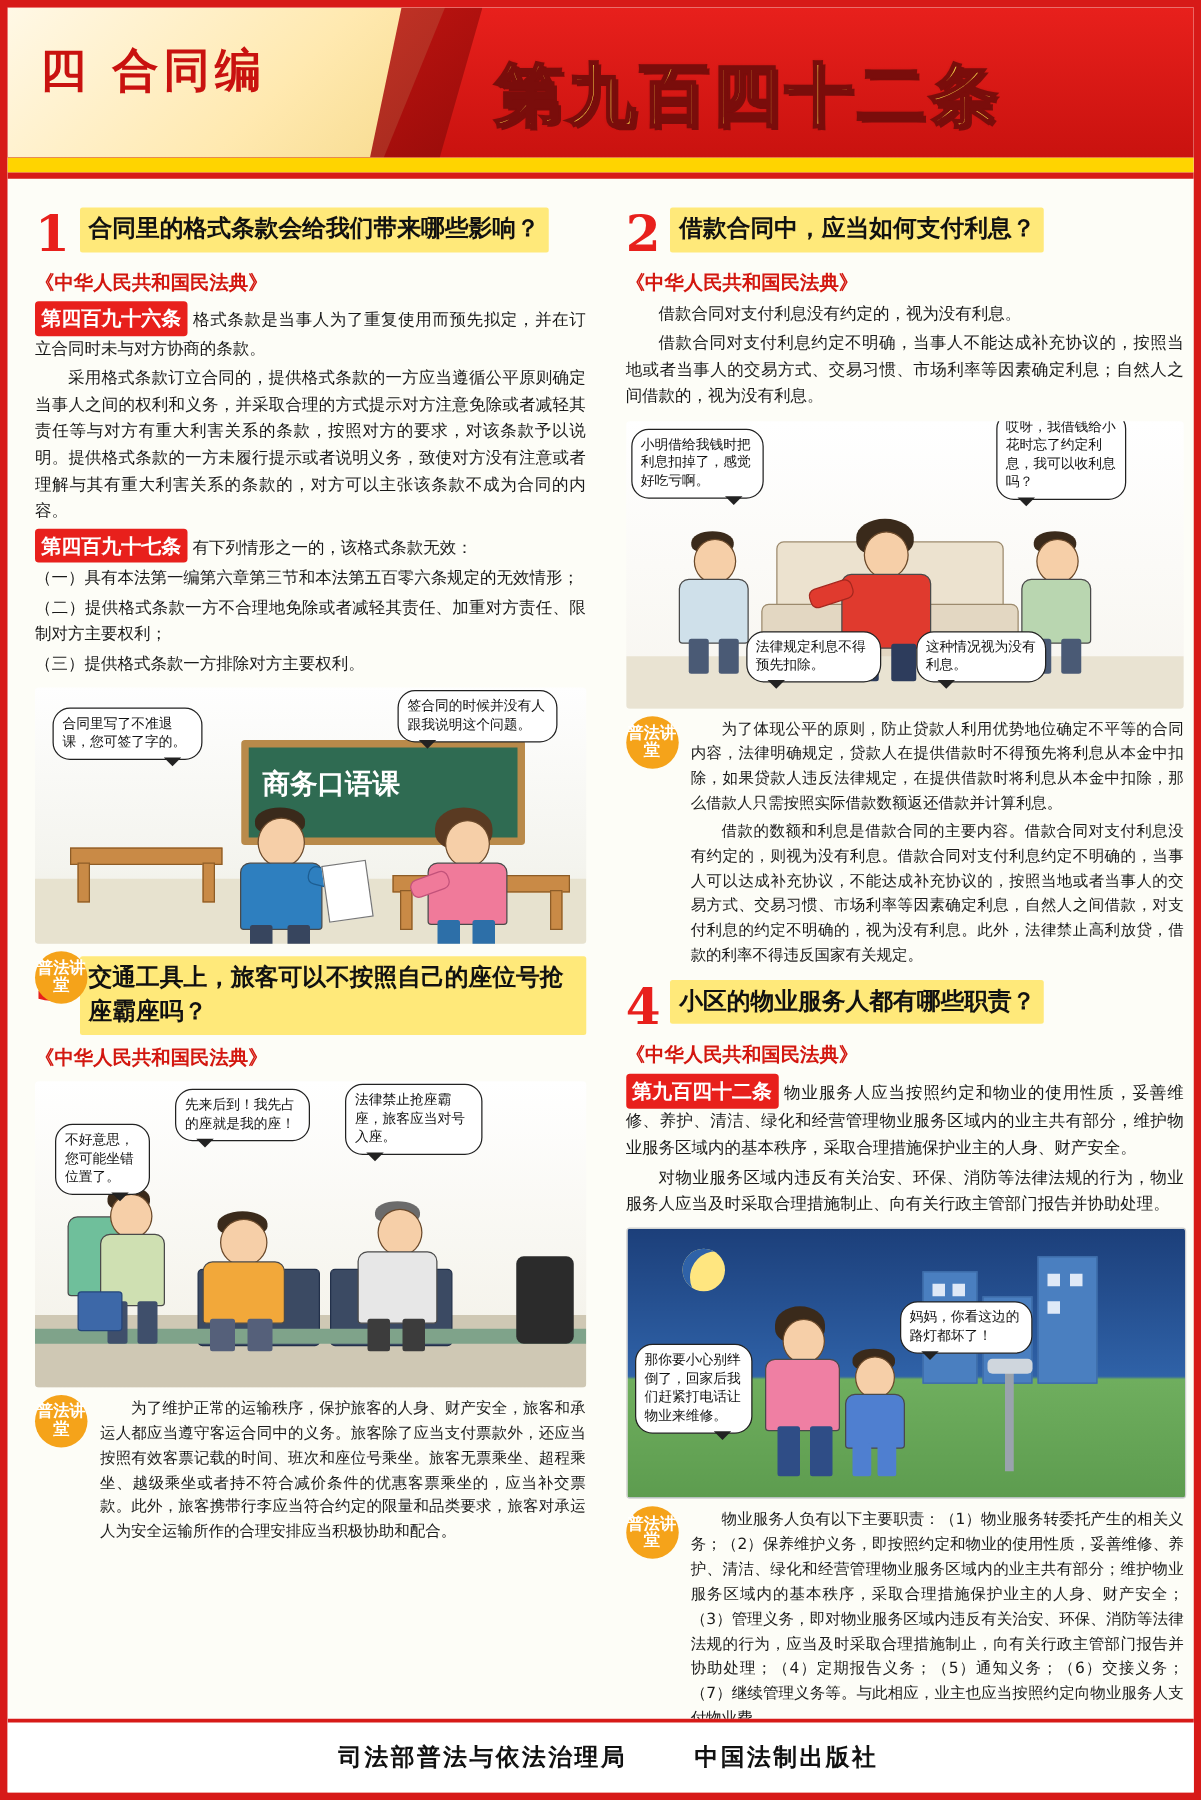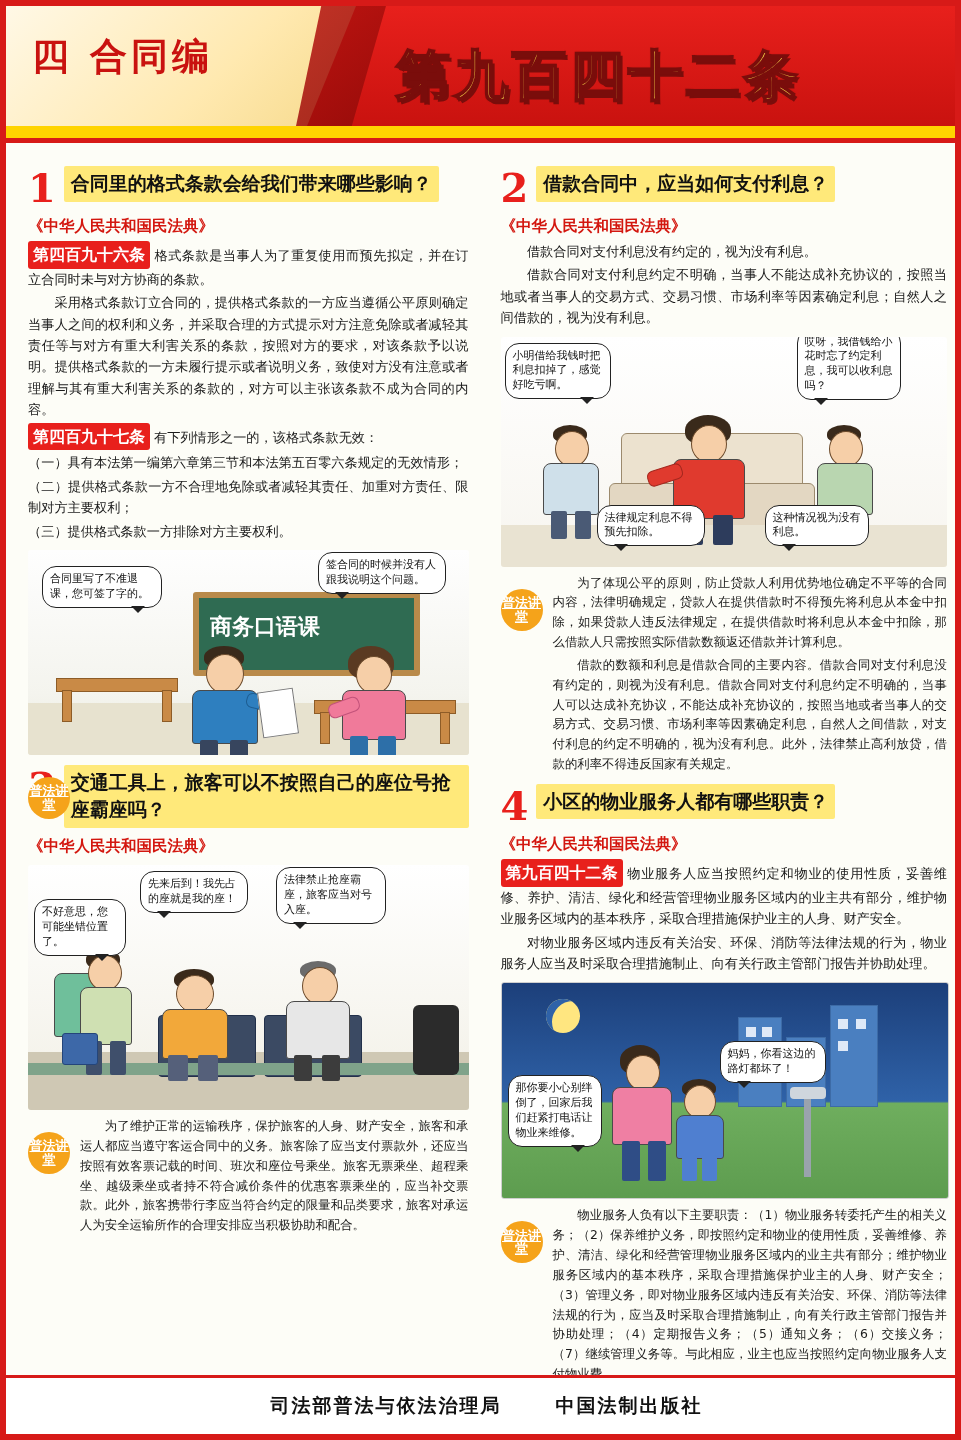--- a/index.html
+++ b/index.html
@@ -138,25 +138,24 @@
   .seat{position:absolute;background:#3b4a63;border:1.5px solid #22304a;border-radius:4px;}
   
   .moon{position:absolute;width:34px;height:34px;border-radius:50%;background:#ffe680;box-shadow:10px 6px 0 -4px #2f62a8 inset;}
   .bldg{position:absolute;background:#4a7fc0;border:1px solid #3d6ba6;}
   .win{position:absolute;background:#dfe9f7;}
   .lamp{position:absolute;background:#9aa3ad;}
   .lamphead{position:absolute;background:#cfd6dd;border-radius:4px;}
   
   .commentary{position:relative;margin-top:6px;padding-left:52px;}
   .stamp{
-    position:absolute;left:0;top:16px;width:42px;height:42px;border-radius:50%;
+    position:absolute;left:0;top:0;width:42px;height:42px;border-radius:50%;
     background:#f5a31a;color:#fff;font-size:13px;font-weight:bold;line-height:1.05;
     display:flex;align-items:center;justify-content:center;text-align:center;
     font-family:"DejaVu Serif","Liberation Serif",serif;
-    text-decoration:underline;
   }
   .stamp span{display:block;}
   .commentary p{font-size:12.4px;line-height:1.6;margin:0 0 3px 0;text-indent:2em;text-align:justify;}
   
   .footer{
     position:absolute;left:0;bottom:0;width:961px;height:56px;
     border-top:3px solid #d71a18;
     display:flex;align-items:center;justify-content:center;gap:54px;
     background:#fff;
     font-size:19px;font-weight:bold;letter-spacing:2px;color:#111;
@@ -271,21 +270,21 @@
           </div>
 
           <div class="person">
             <div class="hair" style="left:272px;top:96px;width:36px;height:18px;background:#6b6b6b;"></div>
             <div class="head" style="left:274px;top:102px;width:34px;height:36px;"></div>
             <div class="body-sh" style="left:258px;top:136px;width:62px;height:56px;background:#e7e7e7;"></div>
             <div class="leg" style="left:266px;top:190px;width:18px;height:26px;background:#3c3c3c;"></div>
             <div class="leg" style="left:294px;top:190px;width:18px;height:26px;background:#3c3c3c;"></div>
           </div>
           <div style="position:absolute;right:10px;top:140px;width:46px;height:70px;background:#2b2b2b;border-radius:6px;"></div>
-          <div class="bubble b-tail-br" style="left:6px;top:34px;width:92px;">不好意思，您可能坐错位置了。</div>
+          <div class="bubble b-tail-br" style="left:16px;top:34px;width:76px;">不好意思，您可能坐错位置了。</div>
           <div class="bubble b-tail-bl" style="left:112px;top:6px;width:108px;">先来后到！我先占的座就是我的座！</div>
           <div class="bubble b-tail-bl" style="left:248px;top:2px;width:110px;">法律禁止抢座霸座，旅客应当对号入座。</div>
         </div>
 
         <div class="commentary">
           <div class="stamp">
               <span>普法讲堂</span>
             </div>
           <p>为了维护正常的运输秩序，保护旅客的人身、财产安全，旅客和承运人都应当遵守客运合同中的义务。旅客除了应当支付票款外，还应当按照有效客票记载的时间、班次和座位号乘坐。旅客无票乘坐、超程乘坐、越级乘坐或者持不符合减价条件的优惠客票乘坐的，应当补交票款。此外，旅客携带行李应当符合约定的限量和品类要求，旅客对承运人为安全运输所作的合理安排应当积极协助和配合。</p>
         </div>
@@ -328,21 +327,21 @@
           <div class="person">
             <div class="hair" style="left:326px;top:88px;width:34px;height:18px;"></div>
             <div class="head" style="left:328px;top:94px;width:32px;height:34px;"></div>
             <div class="body-sh" style="left:316px;top:126px;width:54px;height:50px;background:#b9d6b0;"></div>
             <div class="leg" style="left:324px;top:174px;width:16px;height:28px;background:#4a5a75;"></div>
             <div class="leg" style="left:348px;top:174px;width:16px;height:28px;background:#4a5a75;"></div>
           </div>
           <div class="bubble b-tail-br" style="left:4px;top:6px;width:106px;">小明借给我钱时把利息扣掉了，感觉好吃亏啊。</div>
           <div class="bubble b-tail-bl" style="left:296px;top:-8px;width:104px;">哎呀，我借钱给小花时忘了约定利息，我可以收利息吗？</div>
           <div class="bubble b-tail-bl" style="left:96px;top:168px;width:108px;">法律规定利息不得预先扣除。</div>
-          <div class="bubble b-tail-bl" style="left:232px;top:168px;width:104px;margin-left:32px;">这种情况视为没有利息。</div>
+          <div class="bubble b-tail-bl" style="left:232px;top:168px;width:104px;">这种情况视为没有利息。</div>
         </div>
 
         <div class="commentary">
           <div class="stamp">
               <span>普法讲堂</span>
             </div>
           <p>为了体现公平的原则，防止贷款人利用优势地位确定不平等的合同内容，法律明确规定，贷款人在提供借款时不得预先将利息从本金中扣除，如果贷款人违反法律规定，在提供借款时将利息从本金中扣除，那么借款人只需按照实际借款数额返还借款并计算利息。</p>
           <p>借款的数额和利息是借款合同的主要内容。借款合同对支付利息没有约定的，则视为没有利息。借款合同对支付利息约定不明确的，当事人可以达成补充协议，不能达成补充协议的，按照当地或者当事人的交易方式、交易习惯、市场利率等因素确定利息，自然人之间借款，对支付利息的约定不明确的，视为没有利息。此外，法律禁止高利放贷，借款的利率不得违反国家有关规定。</p>
         </div>
       </div>

